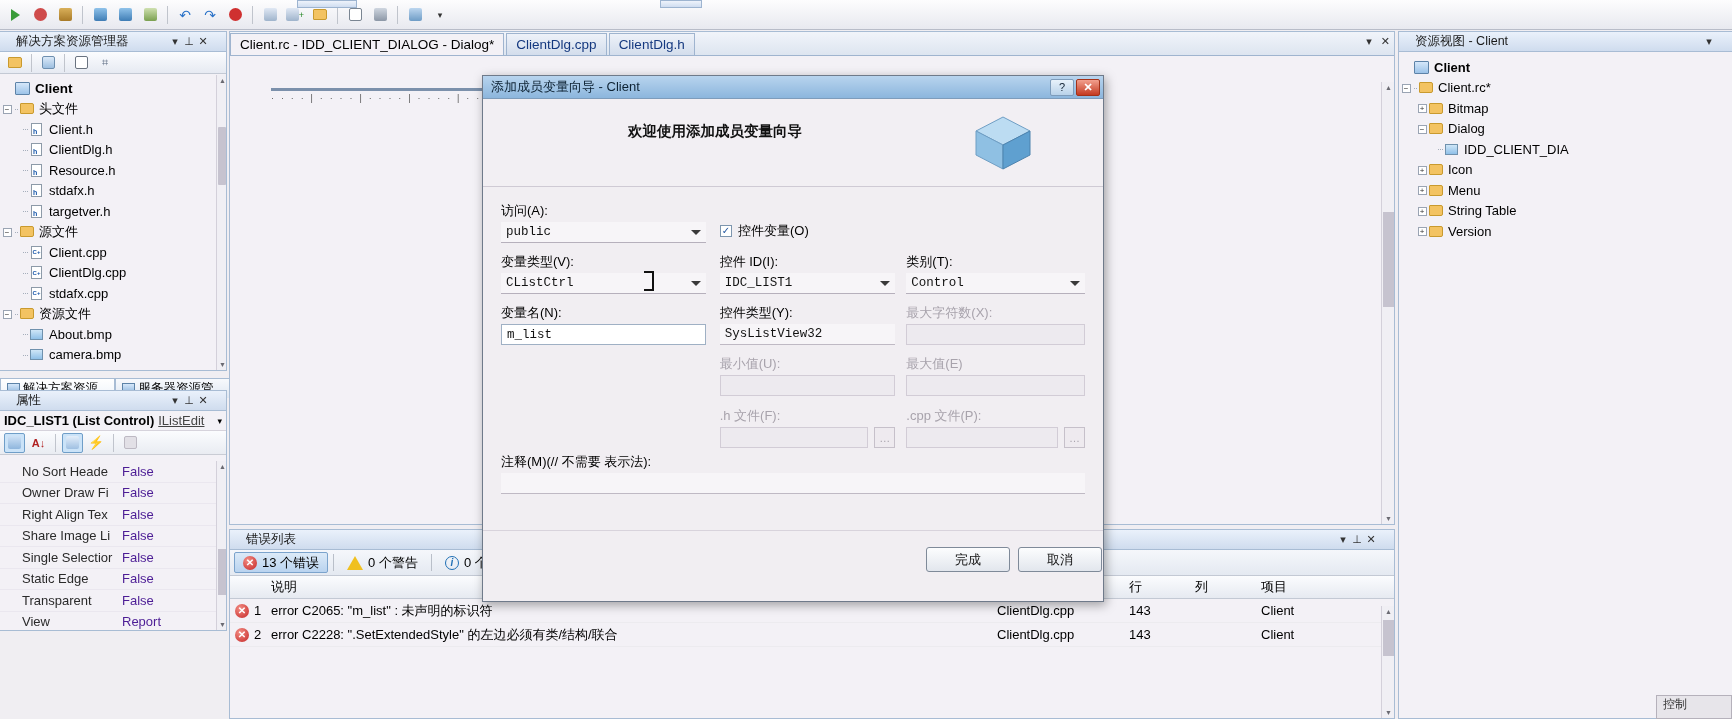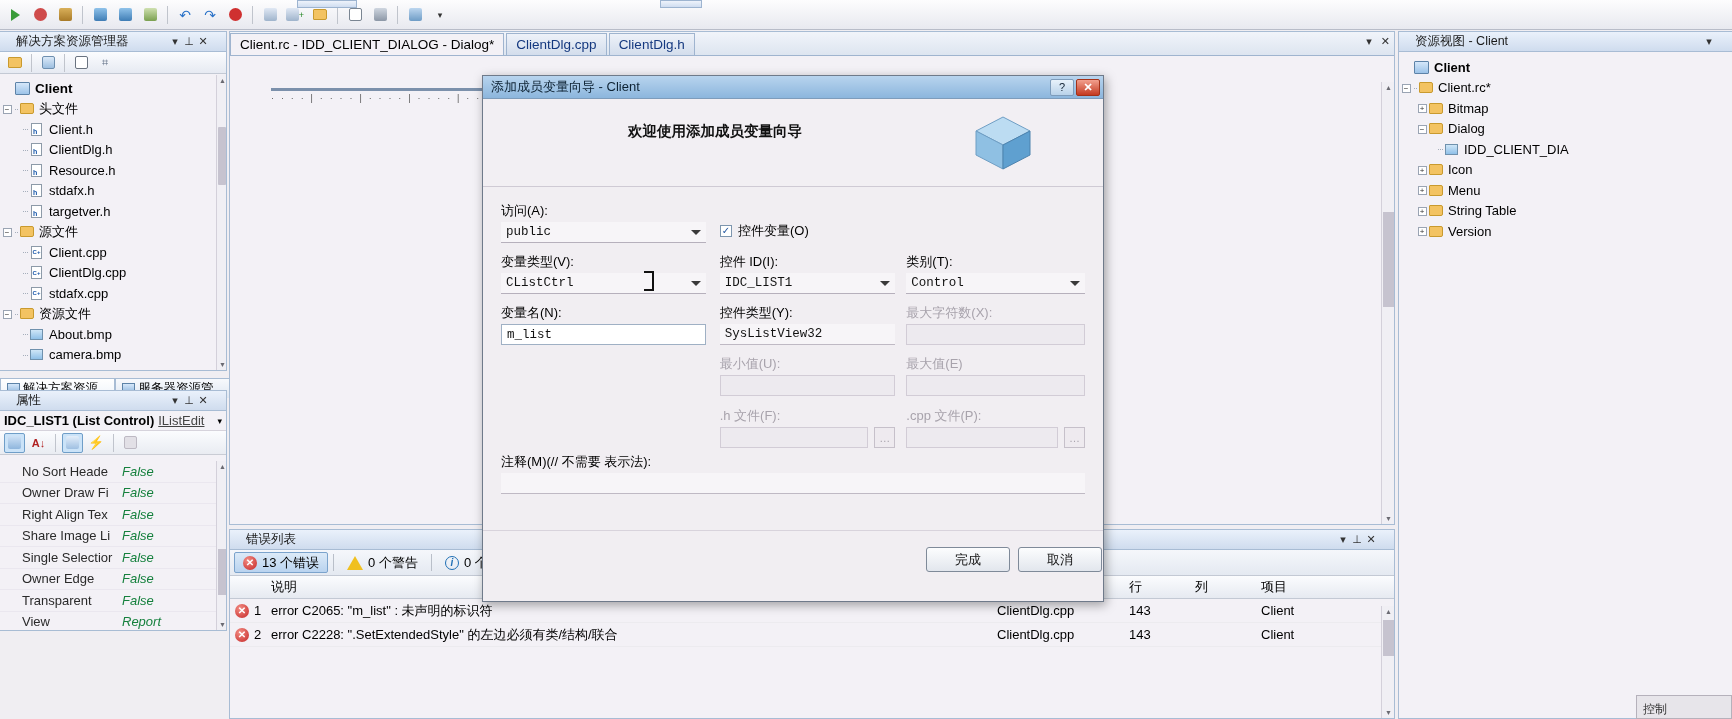--- a/index.html
+++ b/index.html
@@ -97,21 +97,21 @@
               background:#f3f1f6; border-bottom:1px solid #d6d3dc; white-space:nowrap; overflow:hidden; }
   #prop-obj b { font-weight:bold; }
   #prop-obj .sub { color:#444; padding-left:4px;text-decoration:underline; }
   #prop-toolbar { height:24px; display:flex; align-items:center; gap:3px; padding-left:4px;
                   background:linear-gradient(#fbfcfe,#e9ecf2); border-bottom:1px solid #c9ccd4; }
   .pbtn { width:21px;height:20px;display:flex;align-items:center;justify-content:center;border-radius:2px;font-size:11px; }
   .pbtn.on { background:#cbe3f8; border:1px solid #6f9ec8; }
   #prop-list { position:absolute; top:70px; left:0; right:10px; bottom:0; overflow:hidden; }
   .prow { height:21.5px; display:flex; align-items:center; border-bottom:1px solid #eae7ef; font-size:13px; }
   .prow .k { width:120px; flex:0 0 120px; padding-left:22px; color:#2a2a2a; white-space:nowrap; overflow:hidden; }
-  .prow .v { color:#15803d; padding-left:2px; white-space:nowrap;font-style:italic; }
+  .prow .v { color:#4c1d95; padding-left:2px; white-space:nowrap; }
   #prop-scroll { position:absolute; right:0; top:70px; width:10px; bottom:0; background:#f0eff4; border-left:1px solid #d3d0da; }
   #prop-scroll .thumb { position:absolute; top:88px; left:1px; width:8px; height:46px; background:#c6c3cf; }
 
   
   #editor { position:absolute; left:229px; top:31px; width:1166px; height:494px; background:#f3f1f6;
             border:1px solid #a8bcd4; }
   #ed-tabs { height:24px; display:flex; align-items:flex-end; background:linear-gradient(#f1f4fa,#dde5f0);
              border-bottom:1px solid #9fb4cf; position:relative; }
   .etab { height:22px; display:flex; align-items:center; padding:0 9px; font-size:13.5px;
           border:1px solid #9fb4cf; border-bottom:none; margin-right:2px;
@@ -207,22 +207,22 @@
   .wzbtn { position:absolute; top:16px; width:84px; height:25px; font-size:13px;
            border:1px solid #7f8a99; border-radius:3px; background:linear-gradient(#fcfdfe,#e2e6ed);
            display:flex; align-items:center; justify-content:center; color:#111; }
   #cursor-ibeam { position:absolute; left:648px; top:271px; width:2px; height:20px; }
   #cursor-ibeam:before, #cursor-ibeam:after {
     content:""; position:absolute; left:-4px; width:10px; height:2px; background:#111; }
   #cursor-ibeam:before { top:0; } #cursor-ibeam:after { bottom:0; }
   #cursor-ibeam i { position:absolute; left:4px; top:0; width:2px; height:20px; background:#111; display:block; }
 
   
-  #tray { position:absolute; right:0; bottom:0; width:96px; height:24px;
-          background:#e7e5ea; border:1px solid #b5b1bb; display:flex; align-items:flex-end; padding-left:6px;
+  #tray { position:absolute; right:0; bottom:0; width:76px; height:24px;
+          background:#e7e5ea; border:1px solid #b5b1bb; display:flex; align-items:flex-start; padding-left:6px;
           font-size:12px; color:#333; }
 </style>
 </head>
 <body>
 
 <div id="toolbar">
   <div class="tbtn">
       <div class="tri-r"></div>
     </div>
   <div class="tbtn">
@@ -485,21 +485,21 @@
       </div>
     <div class="prow">
       <span class="k">Share Image Li</span>
       <span class="v">False</span>
       </div>
     <div class="prow">
       <span class="k">Single Selectior</span>
       <span class="v">False</span>
       </div>
     <div class="prow">
-      <span class="k">Owner Edge</span>
+      <span class="k">Static Edge</span>
       <span class="v">False</span>
       </div>
     <div class="prow">
       <span class="k">Transparent</span>
       <span class="v">False</span>
       </div>
     <div class="prow">
       <span class="k">View</span>
       <span class="v">Report</span>
       </div>

